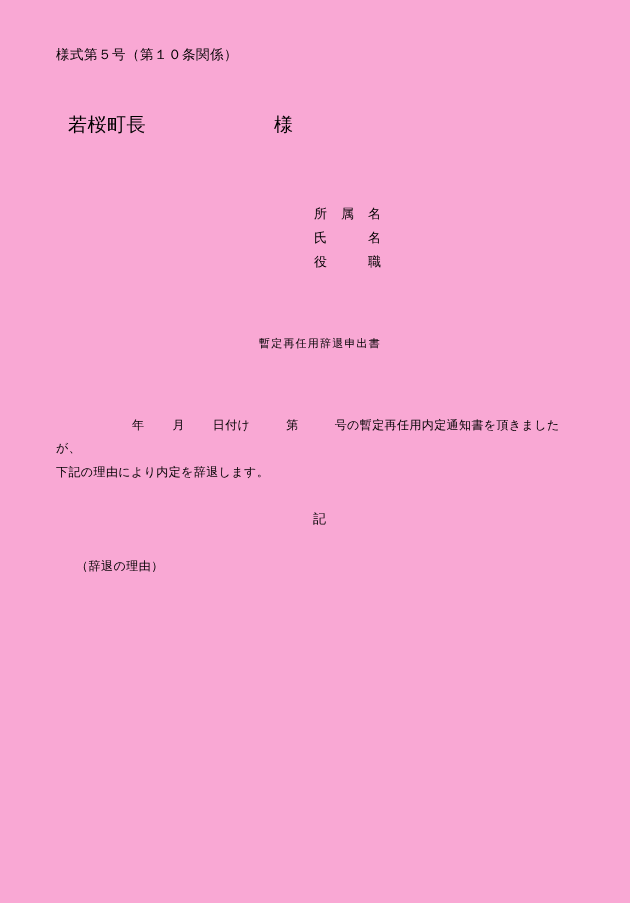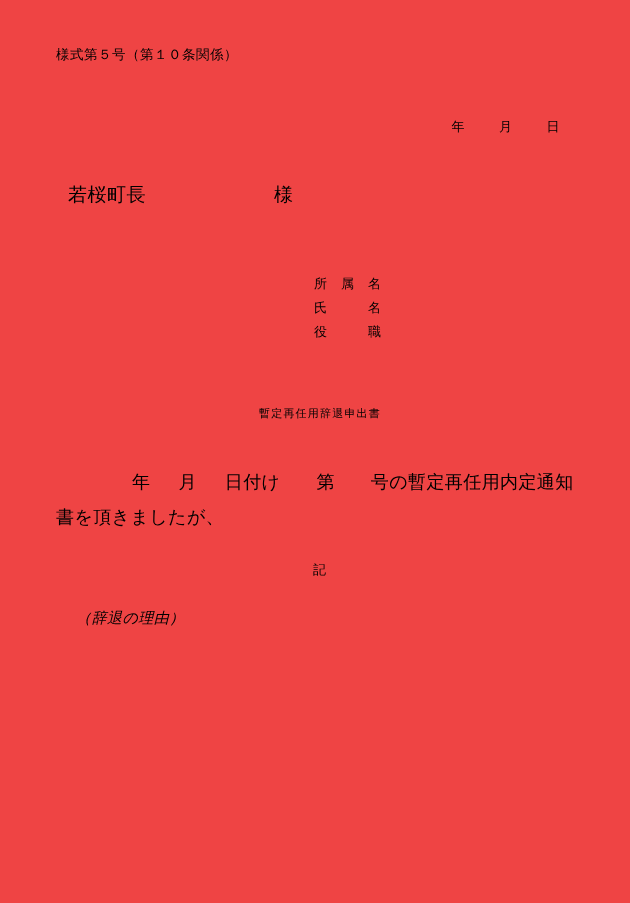--- a/index.html
+++ b/index.html
@@ -8,21 +8,21 @@
     background: #ffffff;
   }
   body {
     font-family: "Liberation Serif", "DejaVu Serif", serif;
     color: #000000;
   }
   .page {
     position: relative;
     width: 630px;
     height: 903px;
-    background: #ef4444;
+    background: #f9a8d4;
     overflow: hidden;
   }
   .doc-body {
     position: absolute;
     left: 0;
     top: 0;
     width: 630px;
     height: 903px;
     box-sizing: border-box;
     padding: 44px 56px 0 56px;
@@ -64,22 +64,22 @@
     letter-spacing: 0.5px;
   }
   .doc-title {
     margin-top: 62px;
     font-size: 11px;
     text-align: center;
     padding-left: 10px;
     letter-spacing: 1.2px;
   }
   .body-para {
-    margin-top: 44px;
-    font-size: 18px;
+    margin-top: 63px;
+    font-size: 12px;
     line-height: 1.95;
     letter-spacing: 0.4px;
   }
   .body-para .indent {
     display: inline-block;
     width: 76px;
   }
   .body-para .sp-s {
     display: inline-block;
     width: 28px;
@@ -90,53 +90,50 @@
   }
   .ki {
     margin-top: 26px;
     font-size: 13px;
     text-align: center;
     padding-left: 10px;
     letter-spacing: 1px;
   }
   .reason {
     margin-top: 30px;
-    font-size: 15px;
+    font-size: 12px;
     padding-left: 20px;
     letter-spacing: 0.5px;
-    font-style: italic;
   }
 </style>
 </head>
 <body>
 
 <div class="page">
   <div class="doc-body">
 
     <div class="form-no">様式第５号（第１０条関係）</div>
 
-    <div class="date-line">
-      <span>年</span><span class="sp"></span><span>月</span><span class="sp"></span><span>日</span>
-    </div>
 
     <div class="addressee-row">
       <span>若桜町長</span>
       <span class="sama">様</span>
     </div>
 
     <div class="sender-block">
       <div>所　属　名</div>
       <div>氏　　　名</div>
       <div>役　　　職</div>
     </div>
 
     <div class="doc-title">暫定再任用辞退申出書</div>
 
     <div class="body-para">
       <span class="indent"></span><span>年</span><span class="sp-s"></span><span>月</span><span class="sp-s"></span><span>日付け</span><span class="sp-m"></span><span>第</span><span class="sp-m"></span><span>号の暫定再任用内定通知書を頂きましたが、</span><br>
+      <span>下記の理由により内定を辞退します。</span>
     </div>
 
     <div class="ki">記</div>
 
     <div class="reason">（辞退の理由）</div>
 
   </div>
 </div>
 
 </body></html>

